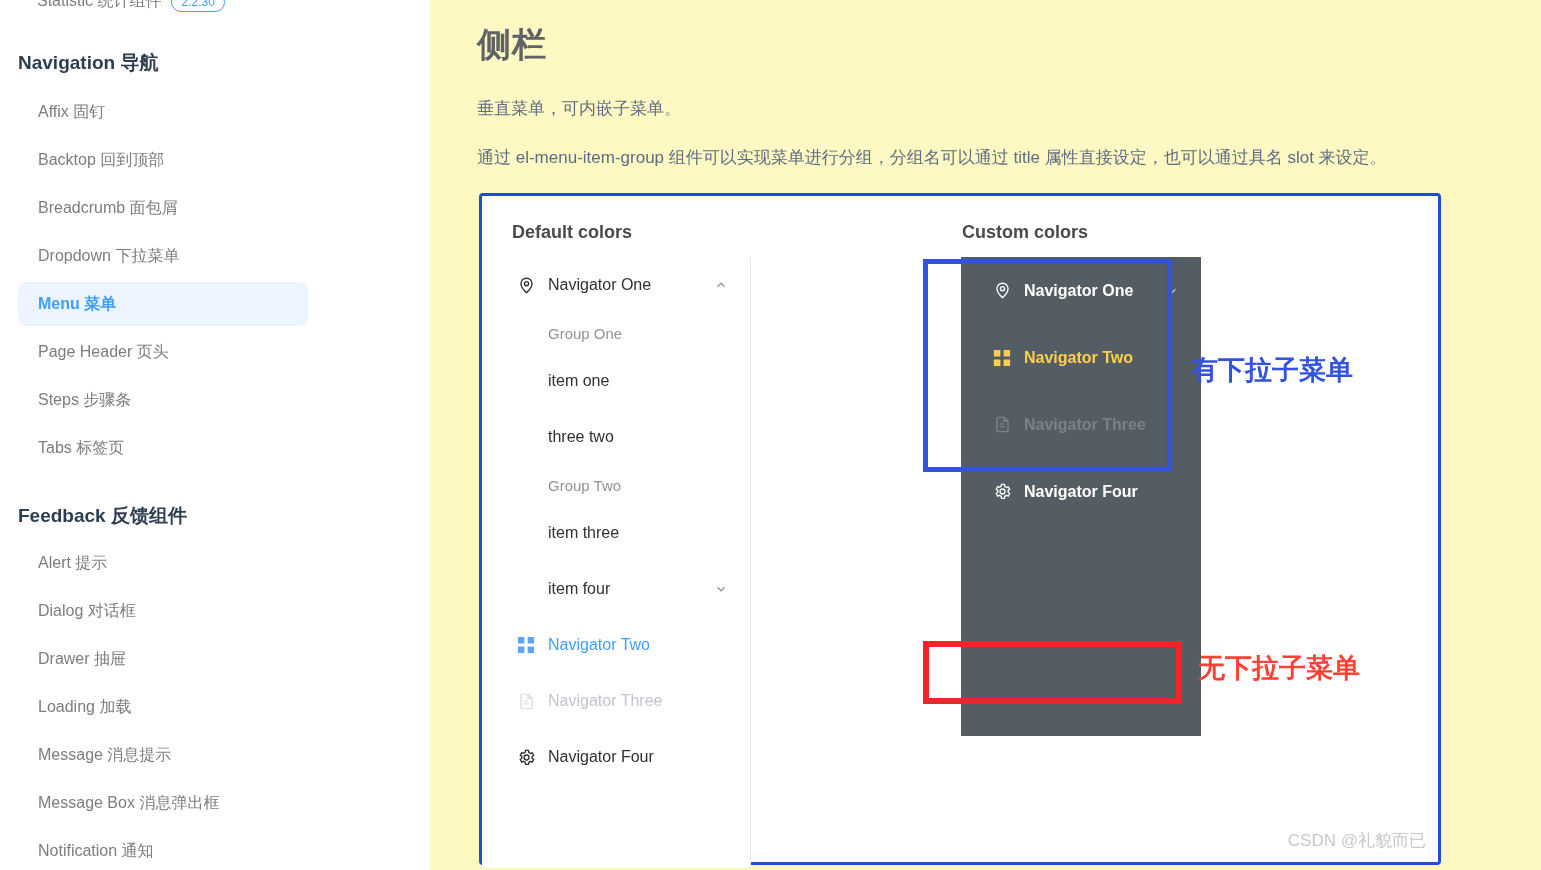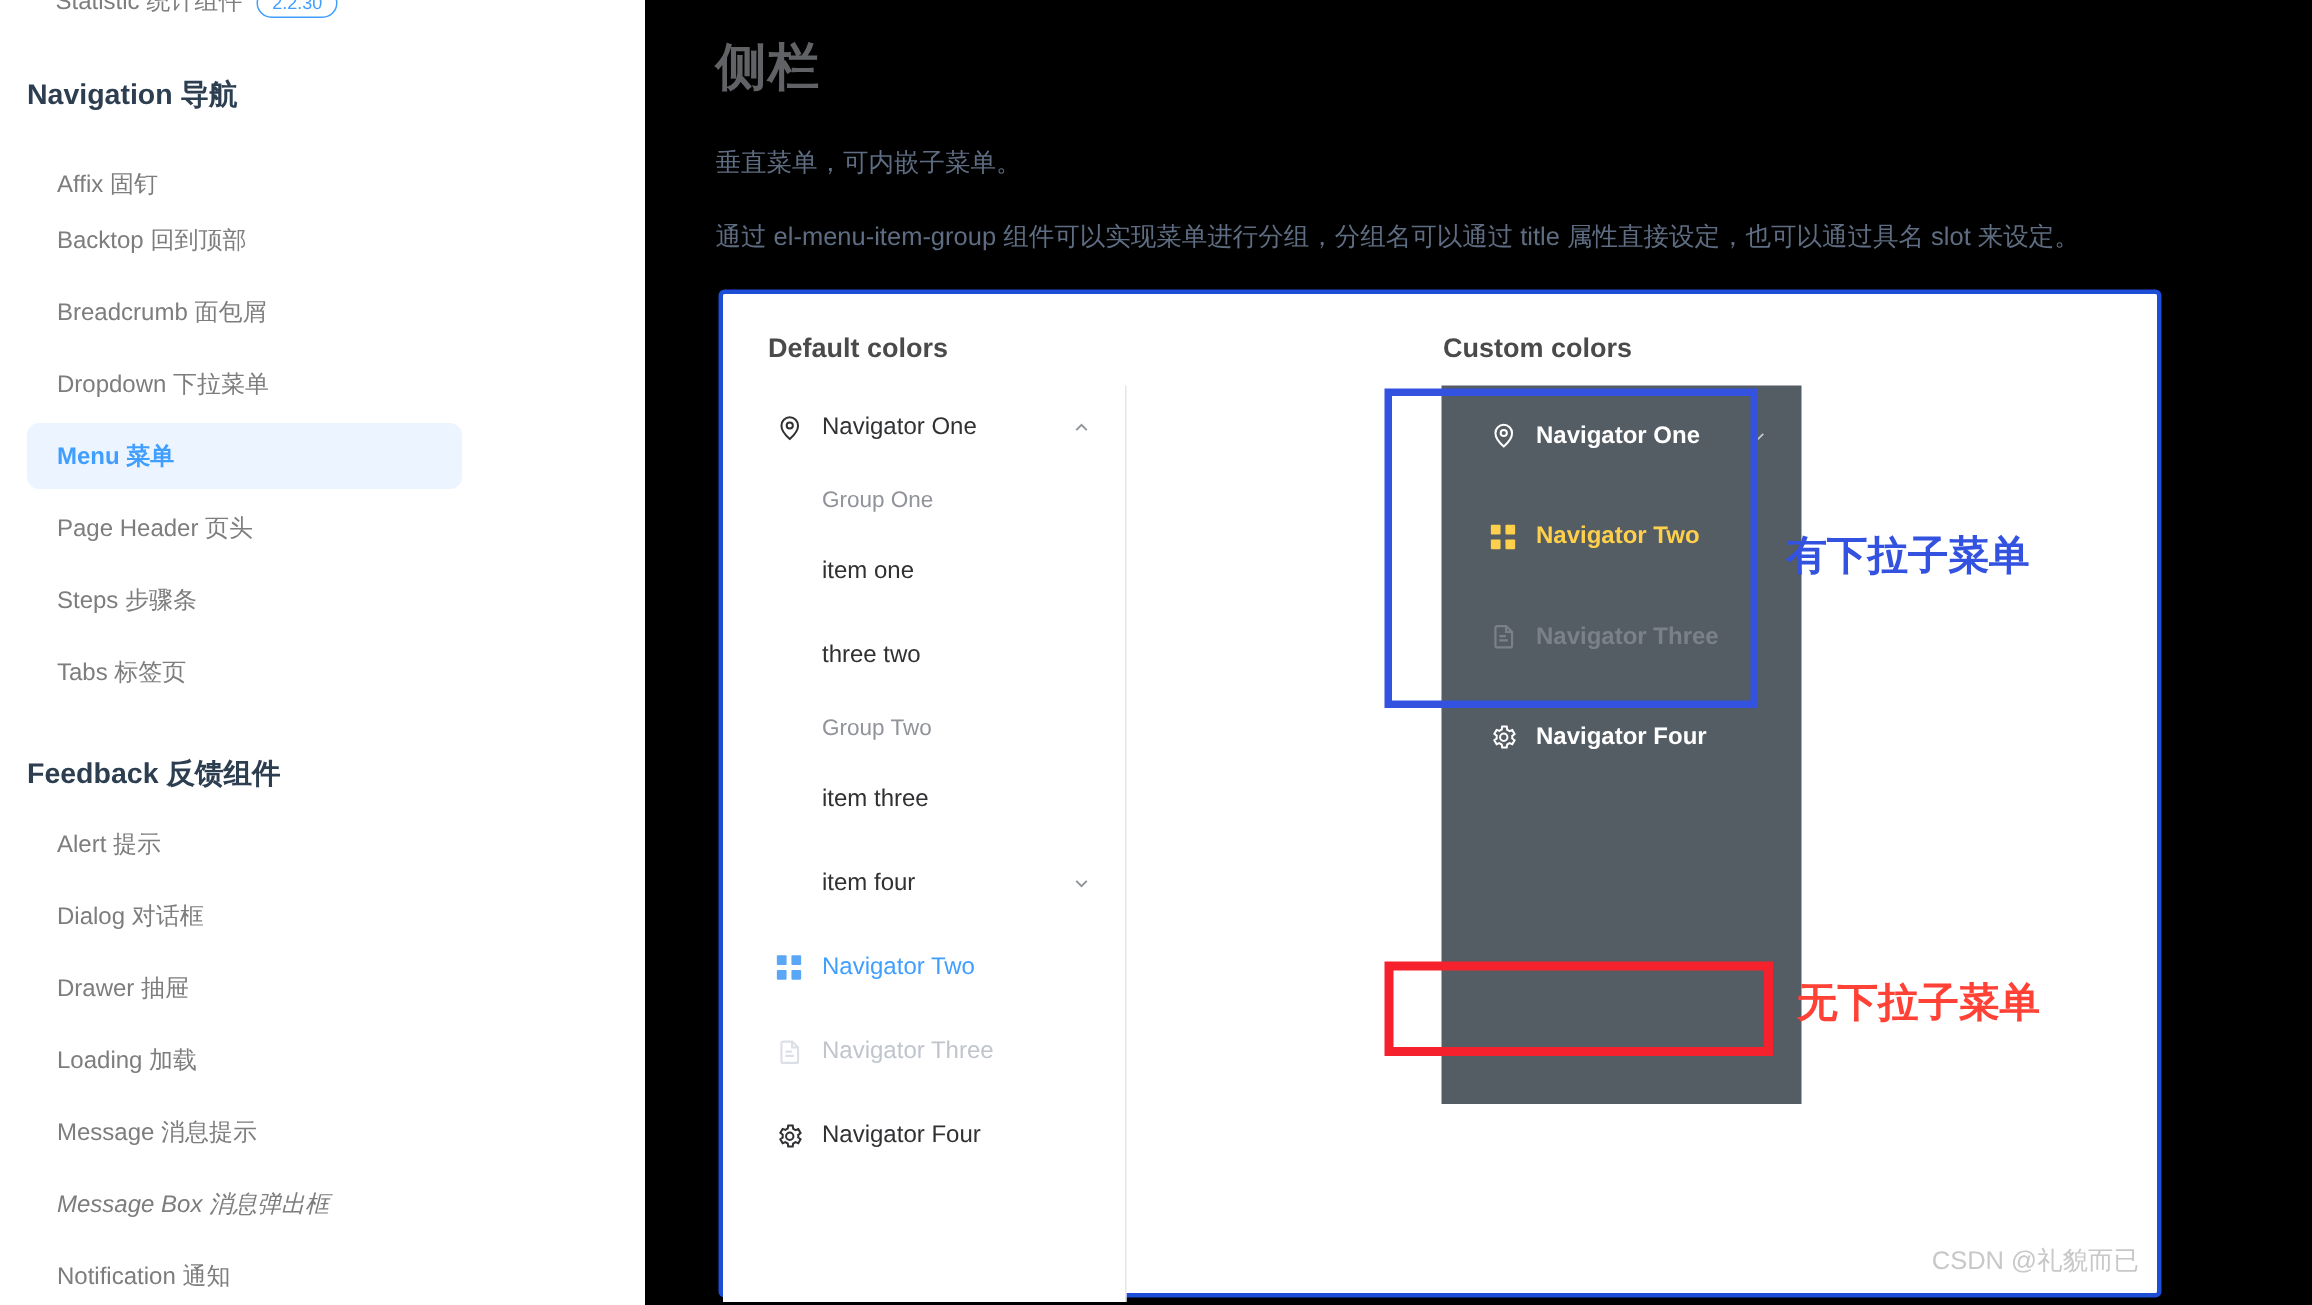--- a/index.html
+++ b/index.html
@@ -3,21 +3,21 @@
 <meta charset="utf-8">
 <style>
   * { box-sizing: border-box; }
   html, body {
     margin: 0; padding: 0;
     width: 1541px; height: 870px;
     background: #ffffff;
     font-family: "Liberation Sans", "DejaVu Sans", sans-serif;
     overflow: hidden;
   }
-  .page { position: relative; width: 1541px; height: 870px; background: #000000; }
+  .page { position: relative; width: 1541px; height: 870px; background: #fef9c3; }
 
   
   .sidebar {
     position: absolute; left: 0; top: 0;
     width: 430px; height: 870px;
     background: #fff;
     overflow: hidden;
   }
   .sb-cut {
     position: absolute; left: 37px; top: -9px;
@@ -143,21 +143,21 @@
 <div class="page">
 
   <div class="sidebar">
 
     <div class="sb-cut">
       <span>Statistic 统计组件</span>
       <span class="sb-badge">2.2.30</span>
     </div>
 
     <div class="sb-group-title" style="top:50px;">Navigation 导航</div>
-    <div class="sb-item" style="top:90px;align-items:flex-end;">
+    <div class="sb-item" style="top:90px;">
         <span>Affix 固钉</span>
       </div>
     <div class="sb-item" style="top:138px;">
         <span>Backtop 回到顶部</span>
       </div>
     <div class="sb-item" style="top:186px;">
         <span>Breadcrumb 面包屑</span>
       </div>
     <div class="sb-item" style="top:234px;">
         <span>Dropdown 下拉菜单</span>
@@ -184,21 +184,21 @@
       </div>
     <div class="sb-item" style="top:637px;">
         <span>Drawer 抽屉</span>
       </div>
     <div class="sb-item" style="top:685px;">
         <span>Loading 加载</span>
       </div>
     <div class="sb-item" style="top:733px;">
         <span>Message 消息提示</span>
       </div>
-    <div class="sb-item" style="top:781px;font-style:italic;">
+    <div class="sb-item" style="top:781px;">
         <span>Message Box 消息弹出框</span>
       </div>
     <div class="sb-item" style="top:829px;">
         <span>Notification 通知</span>
       </div>
   </div>
 
   <div class="main">
 
     <div class="doc-title">侧栏</div>

